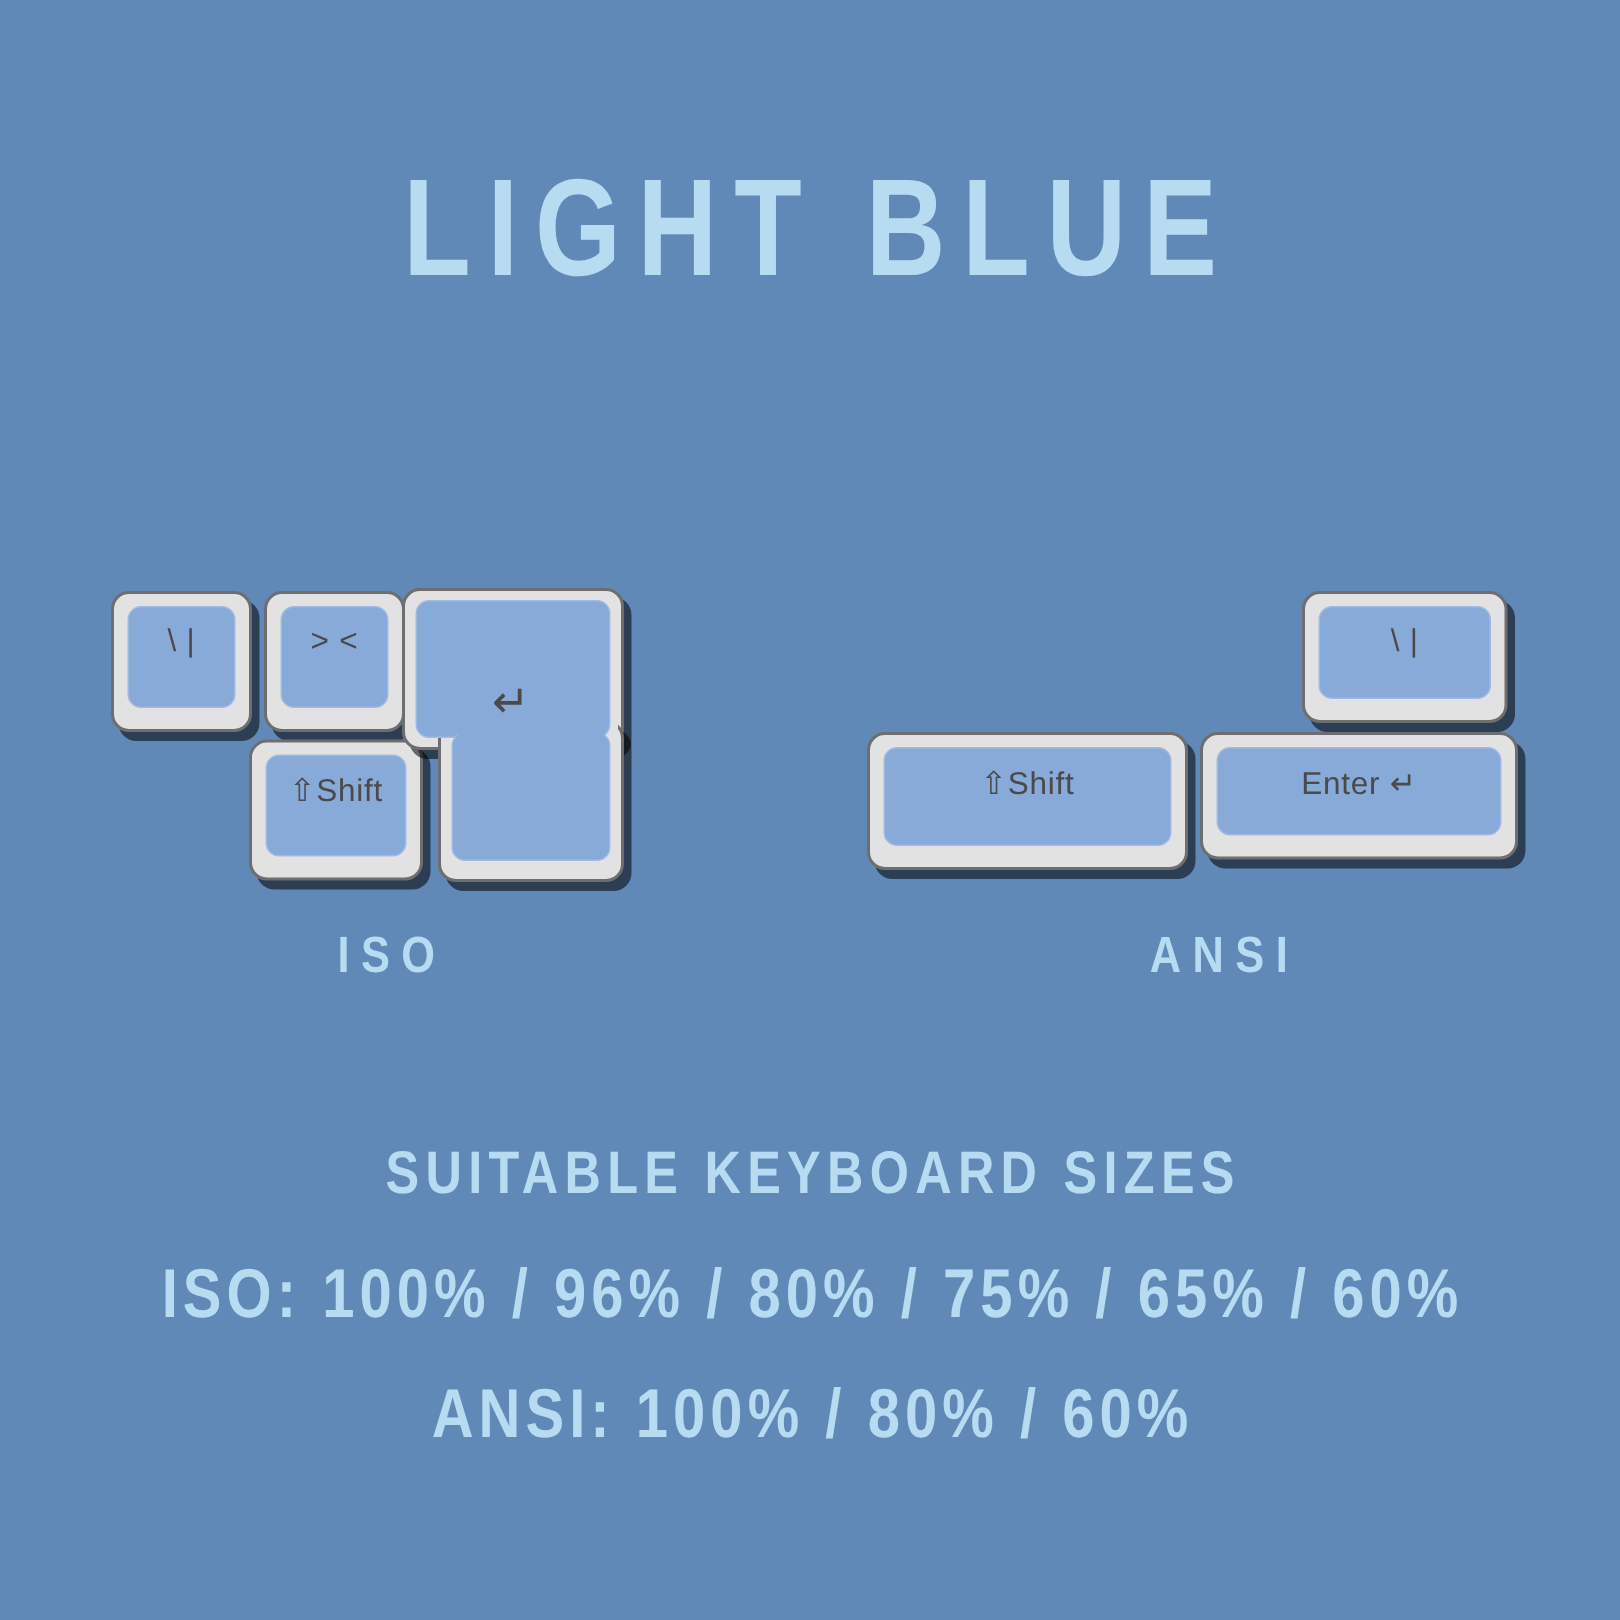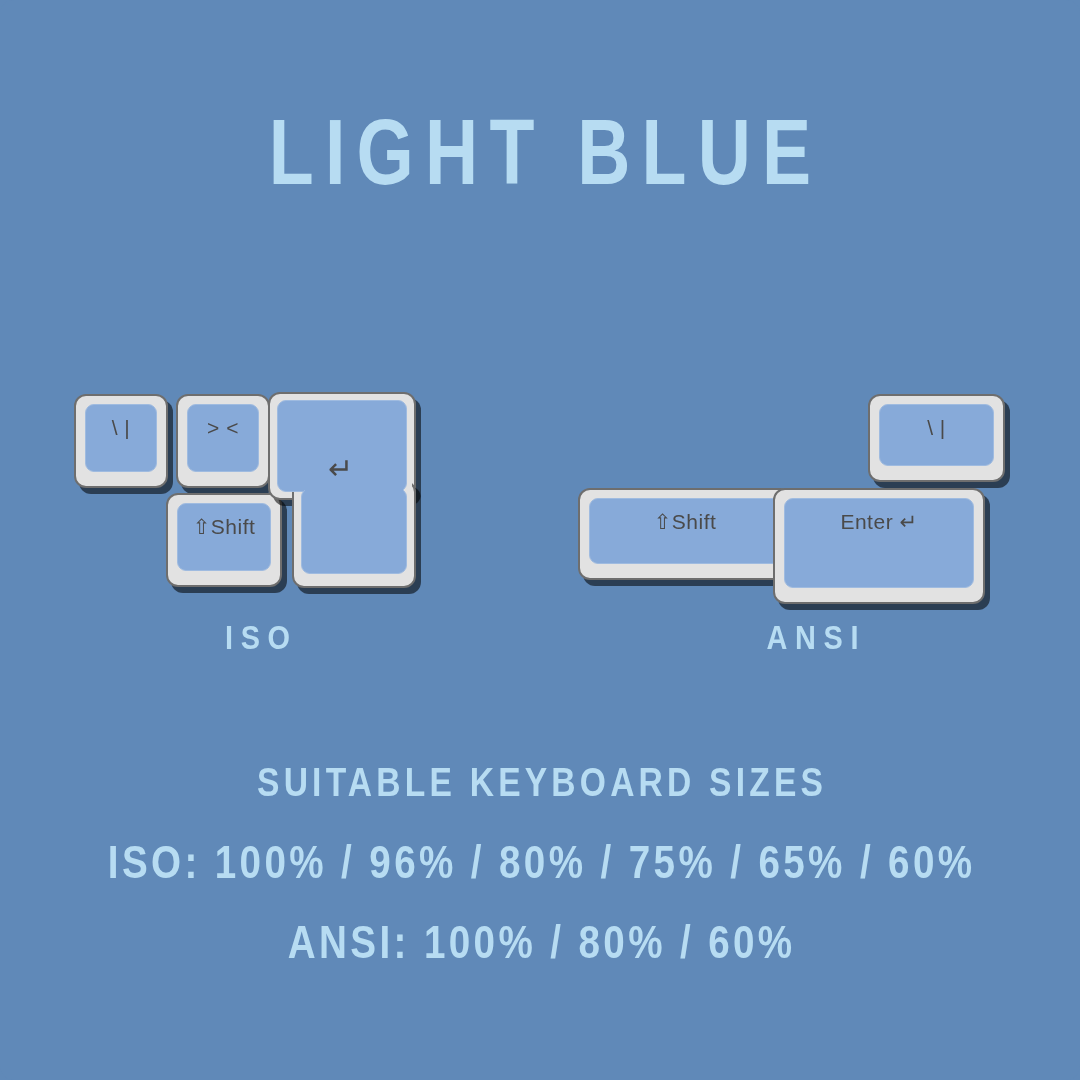--- a/index.html
+++ b/index.html
@@ -194,21 +194,21 @@
   <div>
 
     <div class="keycap" style="left:868px; top:394px; width:137px; height:88px;">
       <div class="top">\ |</div>
     </div>
 
     <div class="keycap" style="left:578px; top:488px; width:214px; height:92px;">
       <div class="top">⇧Shift</div>
     </div>
 
-    <div class="keycap" style="left:773px; top:488px; width:212px; height:116px;text-decoration:underline;">
+    <div class="keycap" style="left:800px; top:488px; width:212px; height:85px;text-decoration:underline;">
       <div class="top">Enter ↵</div>
     </div>
   </div>
 
   <div class="sect-label" style="left:700px; top:618px; width:225px;">ANSI</div>
 
   <div class="foot foot-head">SUITABLE KEYBOARD SIZES</div>
   <div class="foot foot-line1">ISO: 100% / 96% / 80% / 75% / 65% / 60%</div>
   <div class="foot foot-line2">ANSI: 100% / 80% / 60%</div>
 

